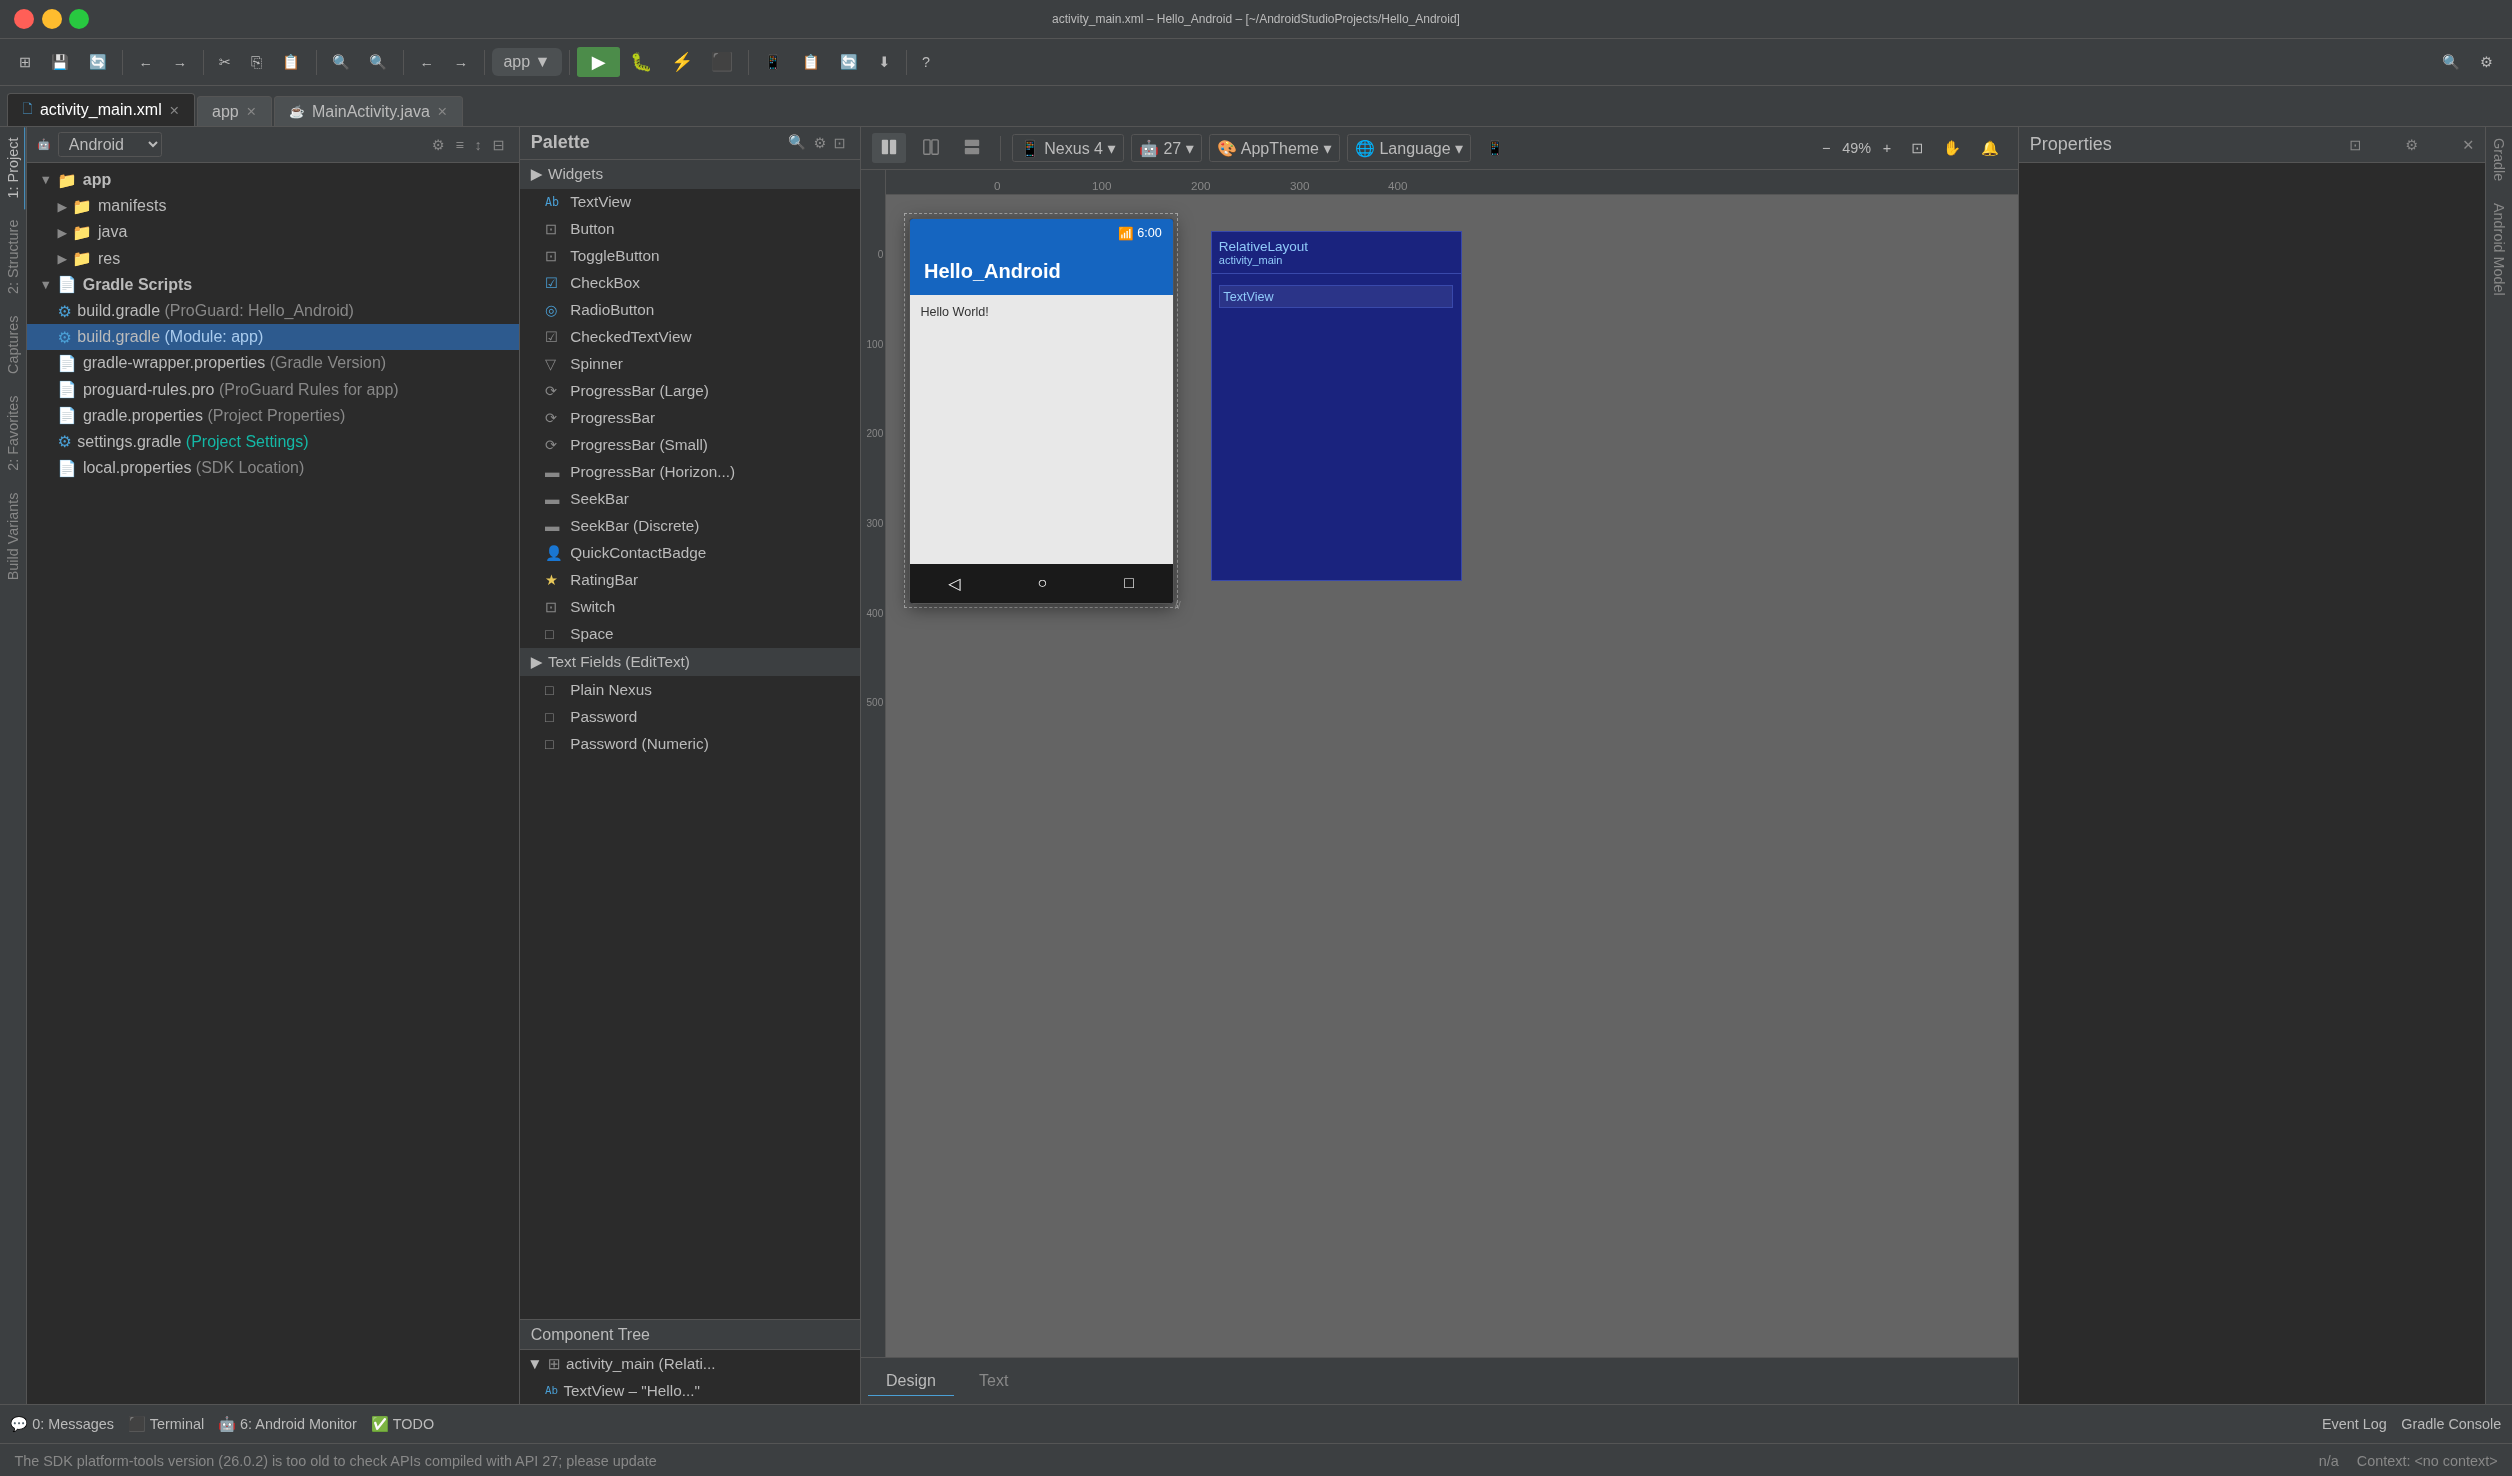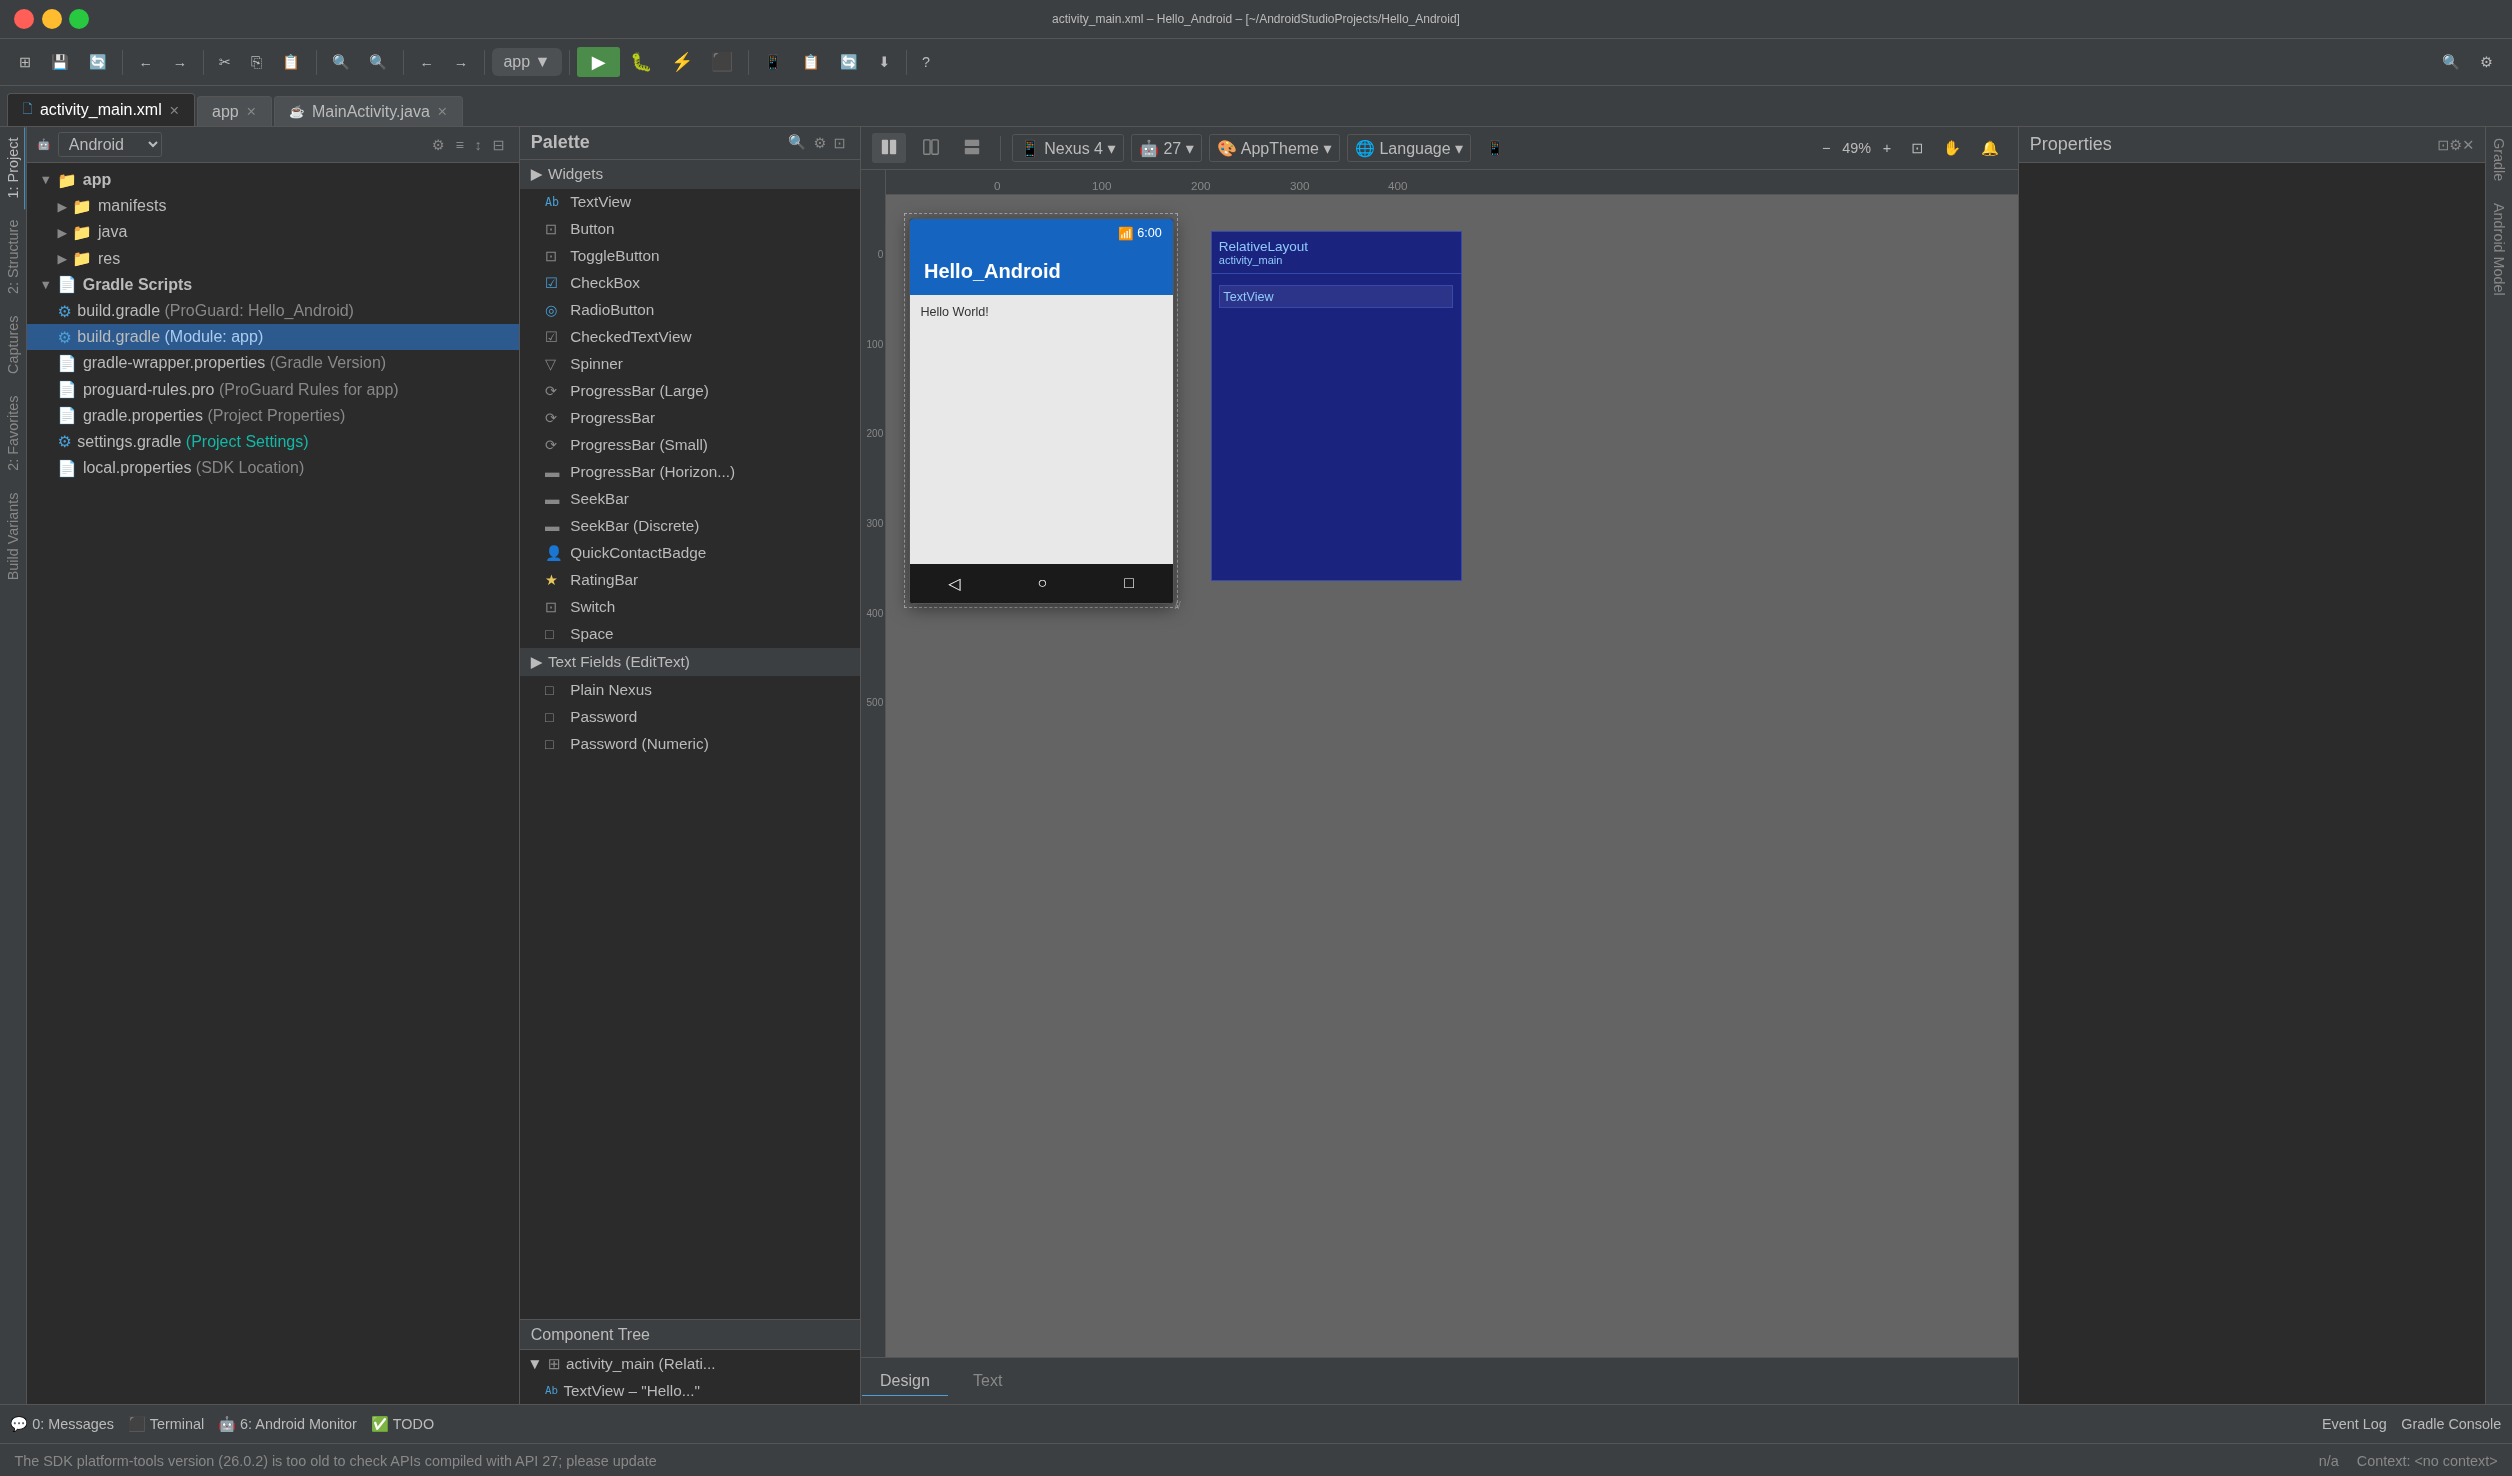--- a/index.html
+++ b/index.html
@@ -64,27 +64,27 @@
     #component-tree-header { background: #3c3f41; padding: 5.4px 10.8px; font-size: 16px; color: #bbbbbb; border-bottom: 0.9px solid #555; }
     .comp-tree-item { padding: 4.5px 7.2px; font-size: 15.3px; color: #bbbbbb; display: flex; align-items: center; gap: 5.4px; cursor: pointer; }
     
     
     #design-canvas-area { flex: 1; display: flex; flex-direction: column; background: #3c3f41; }
     #design-toolbar { height: 43px; background: #3c3f41; display: flex; align-items: center; gap: 7.2px; padding: 0 10.8px; border-bottom: 0.9px solid #555; }
     .design-toolbar-btn { background: none; border: 0.9px solid transparent; color: #bbbbbb; padding: 3.6px 7.2px; cursor: pointer; border-radius: 2.7px; font-size: 14.4px; }
     .design-toolbar-dropdown { background: #3c3f41; border: 0.9px solid #555; color: #bbbbbb; padding: 3.6px 7.2px; font-size: 16px; border-radius: 2.7px; cursor: pointer; }
     
     
-    #design-tabs { height: 47px; background: #3c3f41; display: flex; align-items: center; padding: 0 1px; border-top: 0.9px solid #555; gap: 7.2px; }
+    #design-tabs { height: 47px; background: #3c3f41; display: flex; align-items: center; padding: 0 7px; border-top: 0.9px solid #555; gap: 7.2px; }
     .design-tab { padding: 5.4px 18px; font-size: 16px; cursor: pointer; color: #888; border-bottom: 1.8px solid transparent; }
     .design-tab.active { color: #bbbbbb; border-bottom: 1.8px solid #4a9fd5; }
     
     
     #properties-panel { width: 467px; background: #2b2b2b; border-left: 0.9px solid #555; }
-    #properties-header { background: #3c3f41; padding: 7.2px 10.8px; font-size: 18px; color: #bbbbbb; border-bottom: 0.9px solid #555; display: flex; align-items: center; }
+    #properties-header { background: #3c3f41; padding: 7.2px 10.8px; font-size: 18px; color: #bbbbbb; border-bottom: 0.9px solid #555; display: flex; align-items: center; gap: 44px; }
     
     
     #right-sidebar { width: 27px; background: #3c3f41; border-left: 0.9px solid #555; display: flex; flex-direction: column; align-items: center; }
     .right-sidebar-tab { writing-mode: vertical-rl; padding: 10.8px 3.6px; cursor: pointer; font-size: 14.4px; color: #888; }
     
     
     #bottom-bar { height: 39px; background: #3c3f41; display: flex; align-items: center; padding: 0 10.8px; gap: 14.4px; border-top: 0.9px solid #555; }
     .bottom-btn { background: none; border: none; color: #bbbbbb; cursor: pointer; font-size: 14.4px; display: flex; align-items: center; gap: 3.6px; }
     
     

